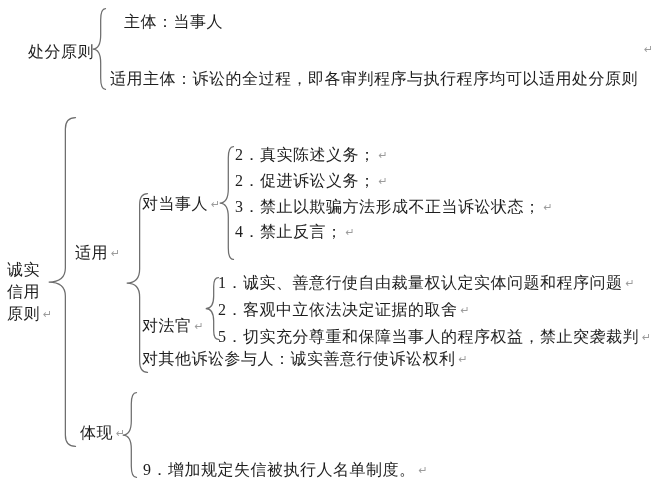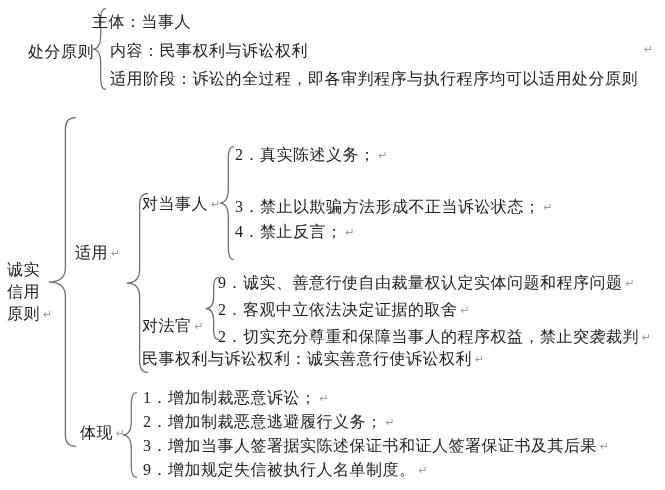--- a/index.html
+++ b/index.html
@@ -20,28 +20,25 @@
 <body>
 
 <div class="canvas">
 
   <div class="txt" style="left:28px;top:43px">
     <span>处分原则</span>
   </div>
   <svg class="brace" style="left:92px;top:8px" width="14" height="82">
       <path d="M 13.5 0.6 Q 8.68 0.6 8.68 12 L 8.68 27 Q 8.68 41 0.7 41 Q 8.68 41 8.68 55 L 8.68 70 Q 8.68 81.4 13.5 81.4"></path>
     </svg>
-  <div class="txt" style="left:92px;top:13px">
+  <div class="txt" style="left:124px;top:13px">
     <span>主体：当事人</span>
   </div>
-  <div class="txt" style="left:110px;top:42px">
-    <span>内容：民事权利与诉讼权利</span>
-  </div>
   <div class="txt" style="left:110px;top:70px">
-    <span>适用阶段：诉讼的全过程，即各审判程序与执行程序均可以适用处分原则</span>
+    <span>适用主体：诉讼的全过程，即各审判程序与执行程序均可以适用处分原则</span>
   </div>
   <div class="txt" style="left:644px;top:40px">
     <span class="pmark" style="margin-left:0">↵</span>
   </div>
 
   <div class="txt" style="left:7px;top:261px">
     <span>诚实</span>
   </div>
   <div class="txt" style="left:7px;top:283px">
     <span>信用</span>
@@ -63,59 +60,53 @@
 
   <div class="txt" style="left:142px;top:195px">
     <span>对当事人</span><span class="pmark">↵</span>
   </div>
   <svg class="brace" style="left:219px;top:146px" width="15" height="114">
       <path d="M 14.5 0.6 Q 9.3 0.6 9.3 12 L 9.3 43 Q 9.3 57 0.7 57 Q 9.3 57 9.3 71 L 9.3 102 Q 9.3 113.4 14.5 113.4"></path>
     </svg>
   <div class="txt" style="left:235px;top:146px">
     <span>2．真实陈述义务；</span><span class="pmark">↵</span>
   </div>
+  <div class="txt" style="left:235px;top:172px">
+    <span>2．促进诉讼义务；</span><span class="pmark">↵</span>
+  </div>
   <div class="txt" style="left:235px;top:198px">
     <span>3．禁止以欺骗方法形成不正当诉讼状态；</span><span class="pmark">↵</span>
   </div>
   <div class="txt" style="left:235px;top:223px">
     <span>4．禁止反言；</span><span class="pmark">↵</span>
   </div>
 
   <div class="txt" style="left:142px;top:317px">
     <span>对法官</span><span class="pmark">↵</span>
   </div>
   <svg class="brace" style="left:205px;top:277px" width="14" height="63">
       <path d="M 13.5 0.6 Q 8.68 0.6 8.68 9.45 L 8.68 18.9 Q 8.68 31.5 0.7 31.5 Q 8.68 31.5 8.68 44.1 L 8.68 53.55 Q 8.68 62.4 13.5 62.4"></path>
     </svg>
   <div class="txt" style="left:218px;top:274px">
-    <span>9．诚实、善意行使自由裁量权认定实体问题和程序问题</span><span class="pmark">↵</span>
+    <span>1．诚实、善意行使自由裁量权认定实体问题和程序问题</span><span class="pmark">↵</span>
   </div>
   <div class="txt" style="left:218px;top:301px">
     <span>2．客观中立依法决定证据的取舍</span><span class="pmark">↵</span>
   </div>
   <div class="txt" style="left:218px;top:328px">
-    <span>2．切实充分尊重和保障当事人的程序权益，禁止突袭裁判</span><span class="pmark">↵</span>
+    <span>5．切实充分尊重和保障当事人的程序权益，禁止突袭裁判</span><span class="pmark">↵</span>
   </div>
 
   <div class="txt" style="left:142px;top:350px">
-    <span>民事权利与诉讼权利：诚实善意行使诉讼权利</span><span class="pmark">↵</span>
+    <span>对其他诉讼参与人：诚实善意行使诉讼权利</span><span class="pmark">↵</span>
   </div>
 
   <div class="txt" style="left:80px;top:424px">
     <span>体现</span><span class="pmark">↵</span>
   </div>
   <svg class="brace" style="left:122px;top:392px" width="15" height="86">
       <path d="M 14.5 0.6 Q 9.3 0.6 9.3 12 L 9.3 29 Q 9.3 43 0.7 43 Q 9.3 43 9.3 57 L 9.3 74 Q 9.3 85.4 14.5 85.4"></path>
     </svg>
-  <div class="txt" style="left:143px;top:389px">
-    <span>1．增加制裁恶意诉讼；</span><span class="pmark">↵</span>
-  </div>
-  <div class="txt" style="left:143px;top:413px">
-    <span>2．增加制裁恶意逃避履行义务；</span><span class="pmark">↵</span>
-  </div>
-  <div class="txt" style="left:143px;top:437px">
-    <span>3．增加当事人签署据实陈述保证书和证人签署保证书及其后果</span><span class="pmark">↵</span>
-  </div>
   <div class="txt" style="left:143px;top:461px">
     <span>9．增加规定失信被执行人名单制度。</span><span class="pmark">↵</span>
   </div>
 
 </div>
 
 </body></html>

